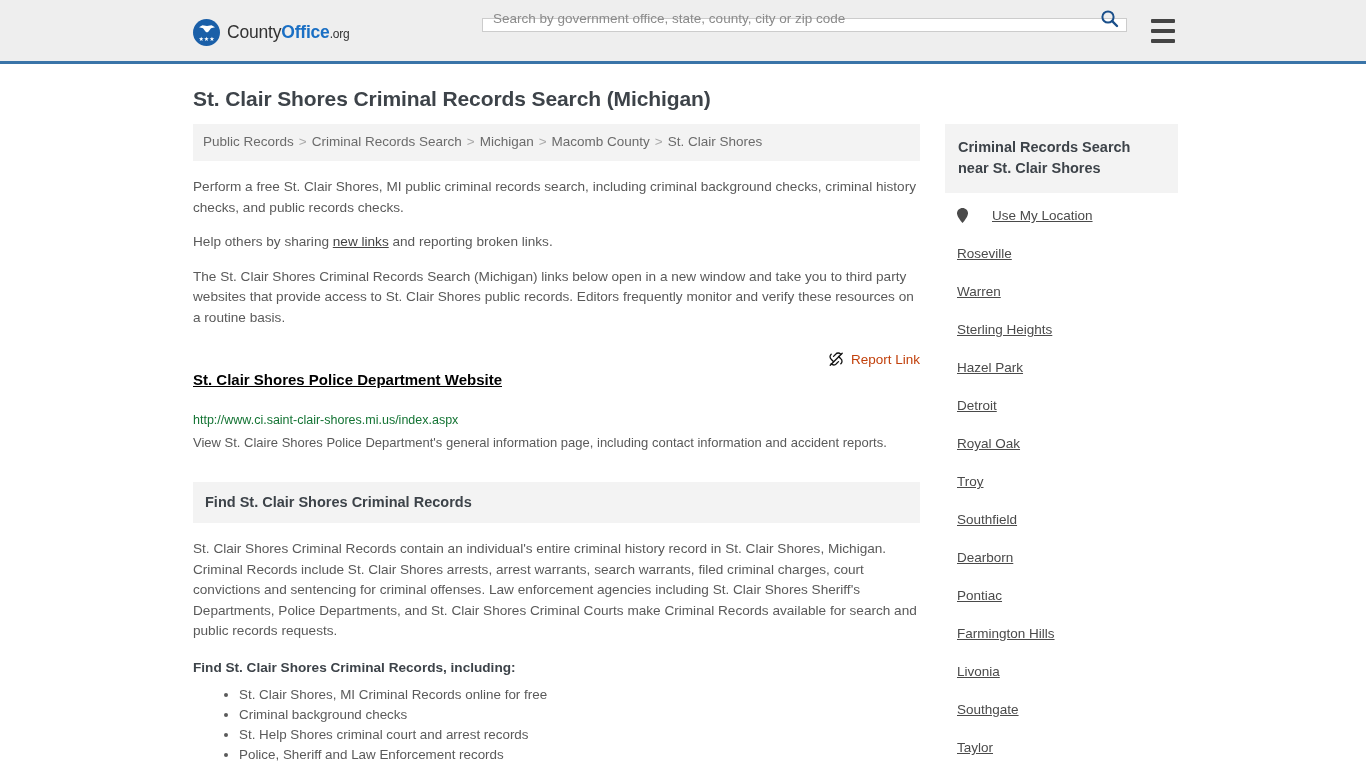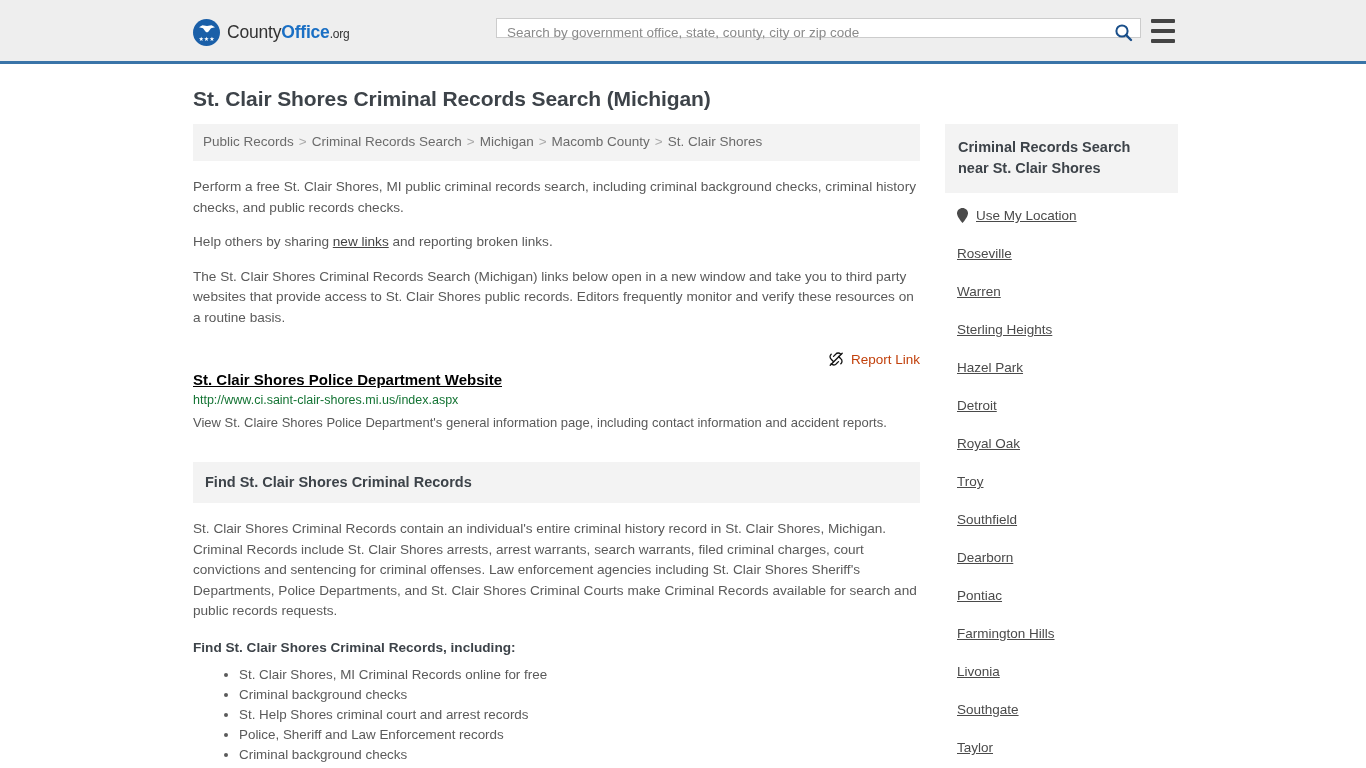--- a/index.html
+++ b/index.html
@@ -58,28 +58,28 @@
     font-size: 17.5px;
     letter-spacing: -0.2px;
     white-space: nowrap;
   }
   .logo-text .t-county { color: #333333; }
   .logo-text .t-office { color: #1a6fc4; font-weight: bold; }
   .logo-text .t-org { color: #333333; font-size: 12px; }
 
   .search-wrap {
     position: absolute;
-    left: 496px;
+    left: 482px;
     top: 18px;
     width: 645px;
-    height: 20px;
+    height: 14px;
     background: #ffffff;
     border: 1px solid #cccccc;
     display: flex;
-    align-items: flex-start;
+    align-items: flex-end;
   }
   .search-input {
     border: 0;
     outline: 0;
     flex: 1 1 auto;
     height: 26px;
     padding: 0 8px 0 10px;
     font-family: "Liberation Sans", sans-serif;
     font-size: 13.5px;
     color: #333333;
@@ -197,21 +197,21 @@
     gap: 7px;
     font-size: 13.5px;
     color: #c2410c;
     cursor: pointer;
     white-space: nowrap;
     padding-top: 1px;
   }
   .result-url {
     font-size: 12.5px;
     color: #137333;
-    margin-top: 2px;
+    margin-top: 22px;
     line-height: 17px;
   }
   .result-desc {
     font-size: 13px;
     line-height: 23px;
     color: #5a5a5a;
     margin-top: 2px;
   }
 
   
@@ -250,21 +250,21 @@
     font-weight: bold;
     color: #3d4349;
     line-height: 21px;
   }
   .side-links {
     padding: 14px 0 0 12px;
   }
   .side-link-row {
     display: flex;
     align-items: center;
-    gap: 8px;
+    gap: 24px;
     margin-bottom: 21px;
   }
   .side-link {
     font-size: 13.5px;
     color: #4a4a4a;
     text-decoration: underline;
     cursor: pointer;
     line-height: 17px;
   }
   .pin-icon {

